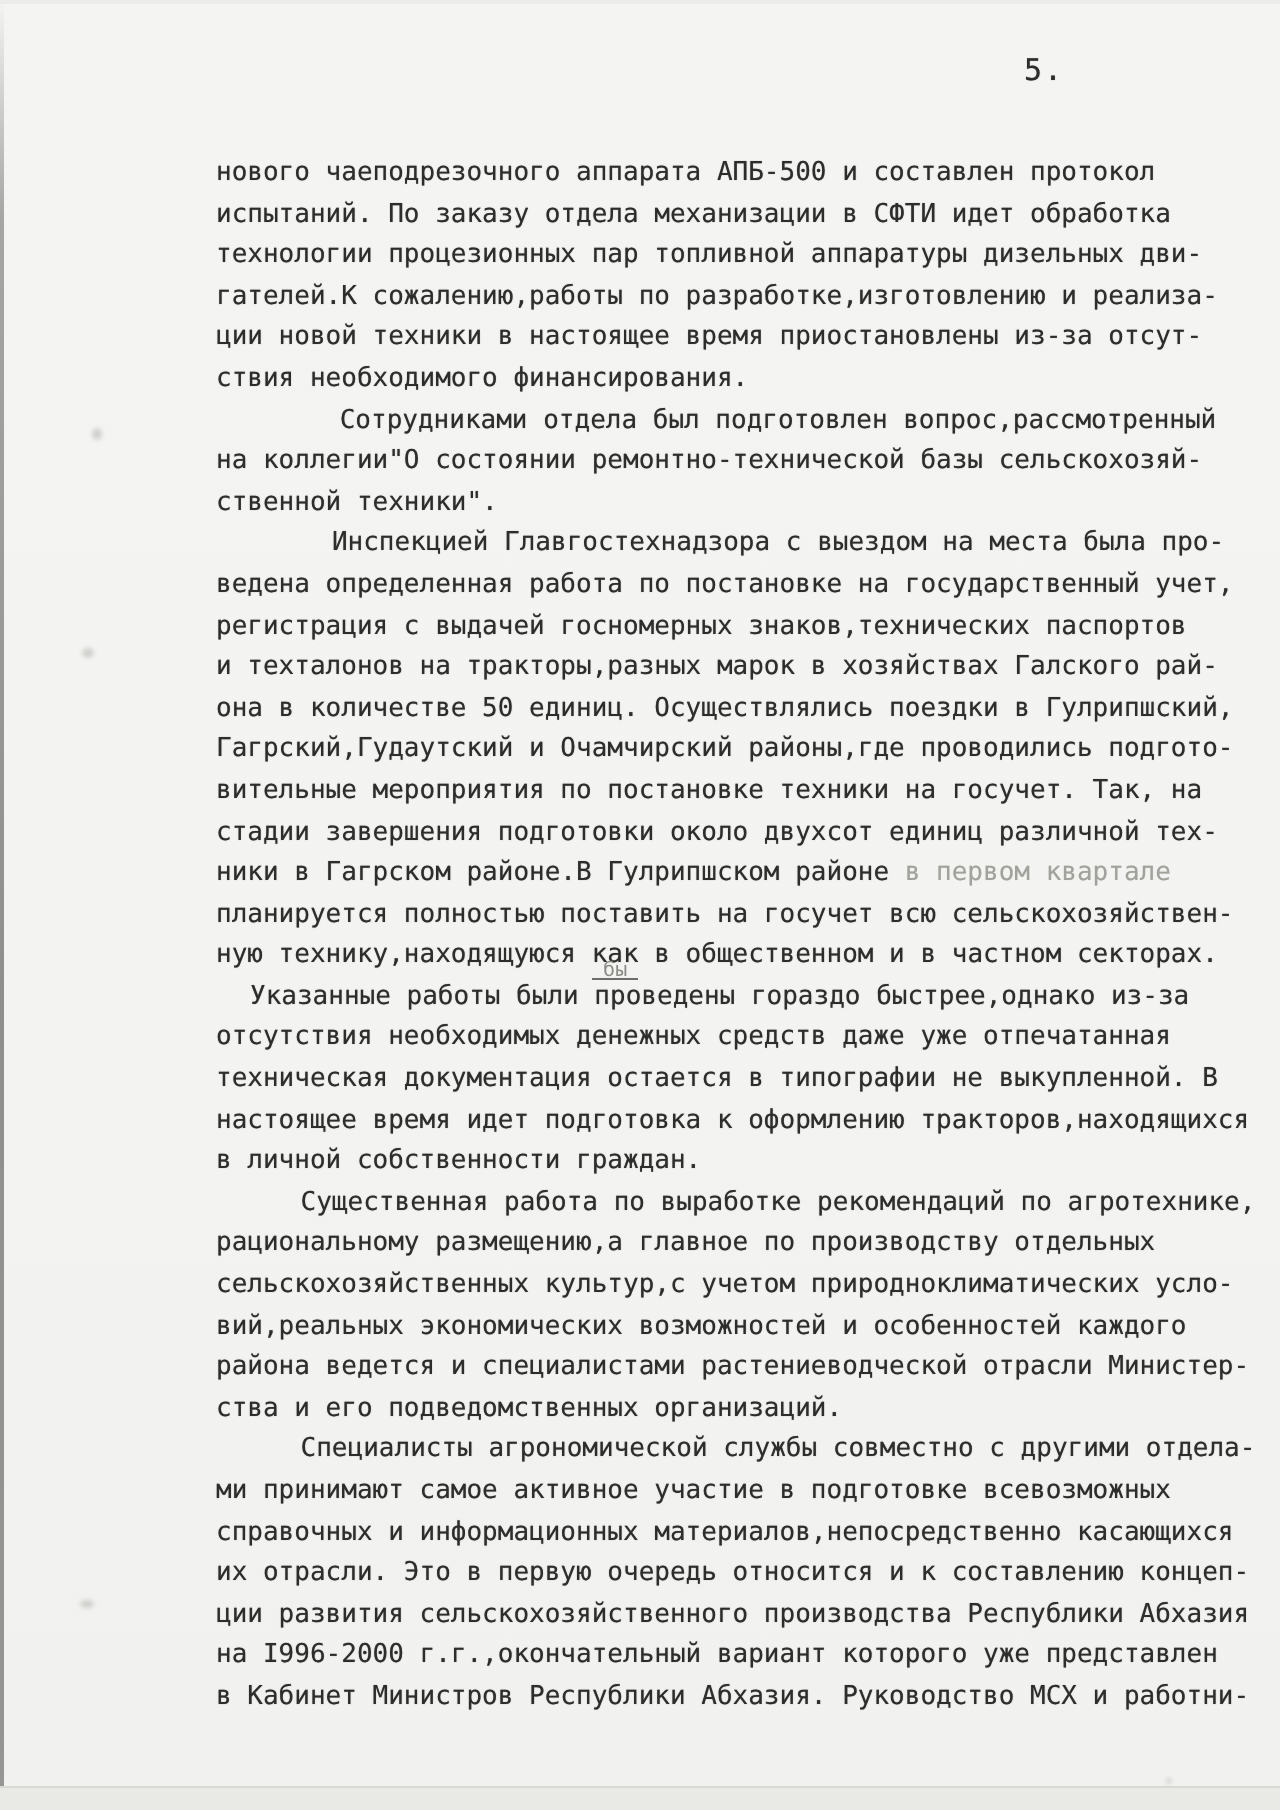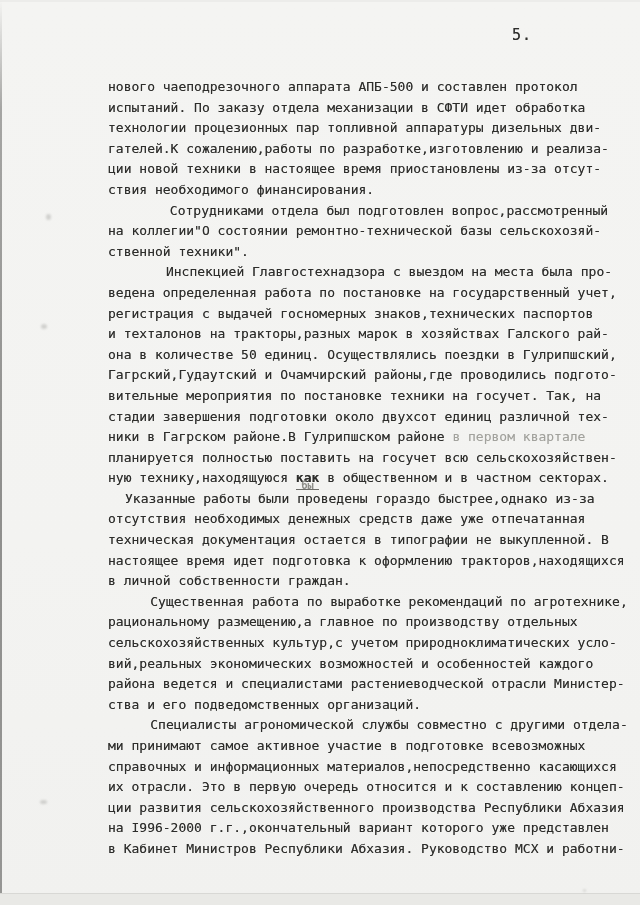--- a/index.html
+++ b/index.html
@@ -39,21 +39,20 @@
     text-shadow:0 0 .5px rgba(45,45,43,.55);
   }
   .line { height:20.6px; }
   .line.ind1 { padding-left:42px;text-align:center; }
   .line.ind2 { padding-left:17px; }
   .n { color:#2d2d2b; }
   .f { color:#a2a29d; text-shadow:0 0 .5px rgba(162,162,157,.4); }
   .m {
     position:relative; display:inline-block;
     border-bottom:1px solid #6d6d69;
-    font-weight:bold;
   }
   .m::after {
     content:attr(data-sub);
     position:absolute; left:50%; transform:translateX(-50%);
     top:13px; font-size:10px; line-height:10px; color:#8d8d88;
     text-shadow:none;
   }
 </style>
 </head>
 <body>

